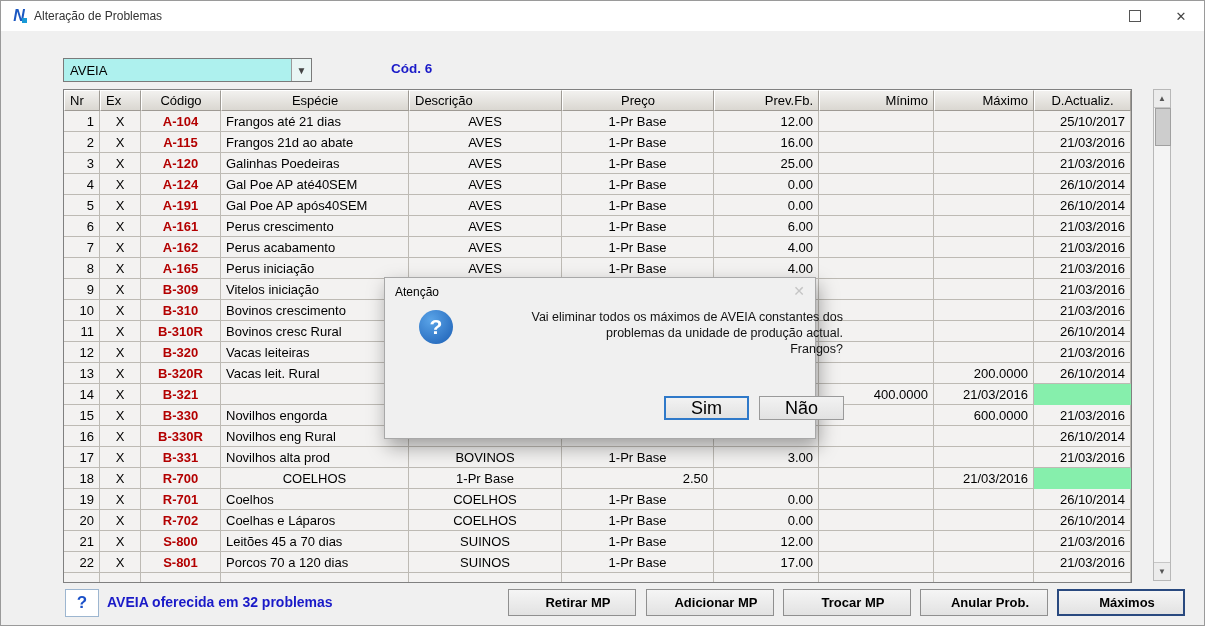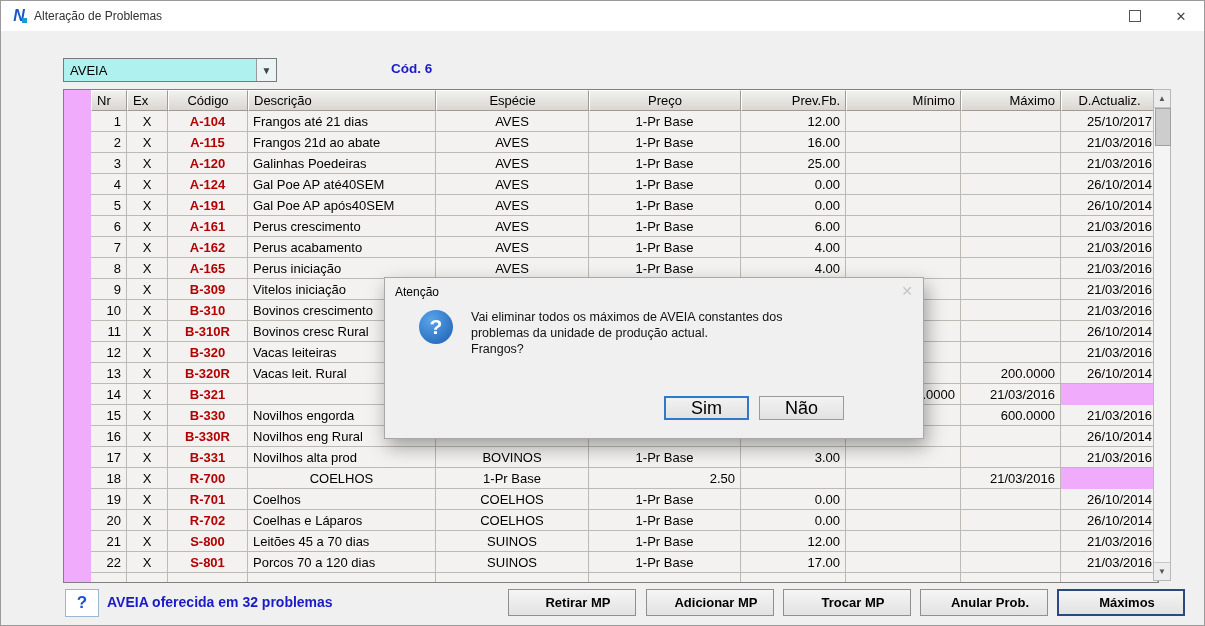--- a/index.html
+++ b/index.html
@@ -15,50 +15,50 @@
   .app-icon { position:absolute; left:9px; top:6px; width:18px; height:18px;
     color:#1a57c2; font-weight:bold; font-style:italic; font-size:16px; line-height:18px; text-align:center; }
   .app-icon::after{ content:""; position:absolute; right:1px; bottom:2px; width:5px; height:5px; background:#1a9ad6; }
   .wtitle { position:absolute; left:33px; top:8px; font-size:12px; color:#333; }
   .caption-btn { position:absolute; top:0; width:46px; height:30px; display:flex; align-items:center; justify-content:center; color:#444; font-size:13px; }
   .btn-max { right:46px; }
   .btn-close { right:0; }
   .max-glyph { width:10px; height:10px; border:1px solid #555; }
 
   
-  .combo { position:absolute; left:62px; top:57px; width:214px; height:24px; background:#aef1ee; border:1px solid #7a7a7a; box-sizing:border-box; }
+  .combo { position:absolute; left:62px; top:57px; width:249px; height:24px; background:#aef1ee; border:1px solid #7a7a7a; box-sizing:border-box; }
   .combo-text { position:absolute; left:6px; top:4px; font-size:13px; color:#000; }
   .combo-arrow { position:absolute; right:0; top:0; width:19px; height:100%; border-left:1px solid #9a9a9a; background:#e9f5f4;
     display:flex; align-items:center; justify-content:center; font-size:10px; color:#444; }
   .cod-label { position:absolute; left:390px; top:60px; font-size:13.5px; font-weight:bold; color:#1a1ac8; }
 
   
-  .grid { position:absolute; left:62px; top:88px; width:1067px; height:492px; border:1px solid #808080; overflow:hidden; background:#f0abfc;padding-left:27px; }
+  .grid { position:absolute; left:62px; top:88px; width:1067px; height:492px; border:1px solid #808080; overflow:hidden; background:#86efac; }
   .thead, .trow { display:grid; grid-template-columns:36px 41px 80px 188px 153px 152px 105px 115px 100px 97px; height:21px; }
   .hcell { box-sizing:border-box; height:21px; background:linear-gradient(#f2f1ef,#dad7d1);
     border-right:1px solid #9e9a94; border-bottom:1px solid #9e9a94; border-top:1px solid #ffffff; border-left:1px solid #ffffff;
     font-size:13px; color:#000; display:flex; align-items:center; padding:0 5px; white-space:nowrap; overflow:hidden; }
   .cell { box-sizing:border-box; height:21px; background:#f3f2f1;
     border-right:1px solid #bdbab4; border-bottom:1px solid #bdbab4;
     font-size:13px; color:#000; display:flex; align-items:center; padding:0 5px; white-space:nowrap; overflow:hidden; }
   .a-r { justify-content:flex-end; }
   .a-c { justify-content:center; }
   .c-codigo { color:#b30000; font-weight:bold; justify-content:center; }
 
   
   .vscroll { position:absolute; left:1152px; top:88px; width:18px; height:492px; background:#f4f4f4; border:1px solid #b8b8b8; box-sizing:border-box; }
   .scroll-btn { position:absolute; left:0; width:100%; height:17px; background:#ececec; color:#555; font-size:8px;
     display:flex; align-items:center; justify-content:center; }
   .scroll-up { top:0; border-bottom:1px solid #c6c6c6; }
   .scroll-down { bottom:0; border-top:1px solid #c6c6c6; }
   .scroll-thumb { position:absolute; left:1px; top:18px; width:14px; height:36px; background:#cdcdcd; border:1px solid #a0a0a0; }
 
   
-  .dialog { position:absolute; left:383px; top:276px; width:540px; height:162px; background:#f0f0f0;
-    border:1px solid #a8a8a8; box-shadow:3px 8px 18px rgba(0,0,0,0.35); box-sizing:border-box; z-index:10; }
+  .dialog { position:absolute; left:383px; top:276px; width:432px; height:162px; background:#f0f0f0;
+    border:1px solid #a8a8a8; box-shadow:3px 8px 18px rgba(0,0,0,0.35); box-sizing:border-box; z-index:10;text-align:right; }
   .dialog-title { position:absolute; left:10px; top:7px; font-size:12px; color:#000; }
   .dialog-close { position:absolute; right:10px; top:5px; font-size:14px; color:#c4c4c4; }
   .dialog-icon { position:absolute; left:34px; top:32px; width:34px; height:34px; border-radius:50%;
     background:radial-gradient(circle at 35% 30%, #5aa4e8, #1b5eb4); color:#fff; font-weight:bold; font-size:21px;
     display:flex; align-items:center; justify-content:center; }
   .dialog-text { position:absolute; left:86px; top:31px; width:372px; font-size:12.5px; line-height:16px; color:#111; }
   .dialog-text p { margin:0; }
   .dlg-btn { position:absolute; top:118px; width:85px; height:24px; font-size:18px;
     display:flex; align-items:center; justify-content:center; background:linear-gradient(#f2f2f2,#e2e2e2);
     border:1px solid #9a9a9a; box-sizing:border-box; cursor:default; }
@@ -95,22 +95,22 @@
     <span class="combo-text">AVEIA</span>
     <span class="combo-arrow">▼</span>
   </div>
   <div class="cod-label">Cód. 6</div>
 
   <div class="grid">
     <div class="thead">
       <div class="hcell">Nr</div>
       <div class="hcell">Ex</div>
       <div class="hcell a-c">Código</div>
+      <div class="hcell a-c">Espécie</div>
       <div class="hcell">Descrição</div>
-      <div class="hcell a-c">Espécie</div>
       <div class="hcell a-c">Preço</div>
       <div class="hcell a-r">Prev.Fb.</div>
       <div class="hcell a-r">Mínimo</div>
       <div class="hcell a-r">Máximo</div>
       <div class="hcell a-c">D.Actualiz.</div>
     </div>
     <div id="tbody">
         <div class="trow">
           <div class="cell a-r">1</div>
           <div class="cell a-c">X</div>

